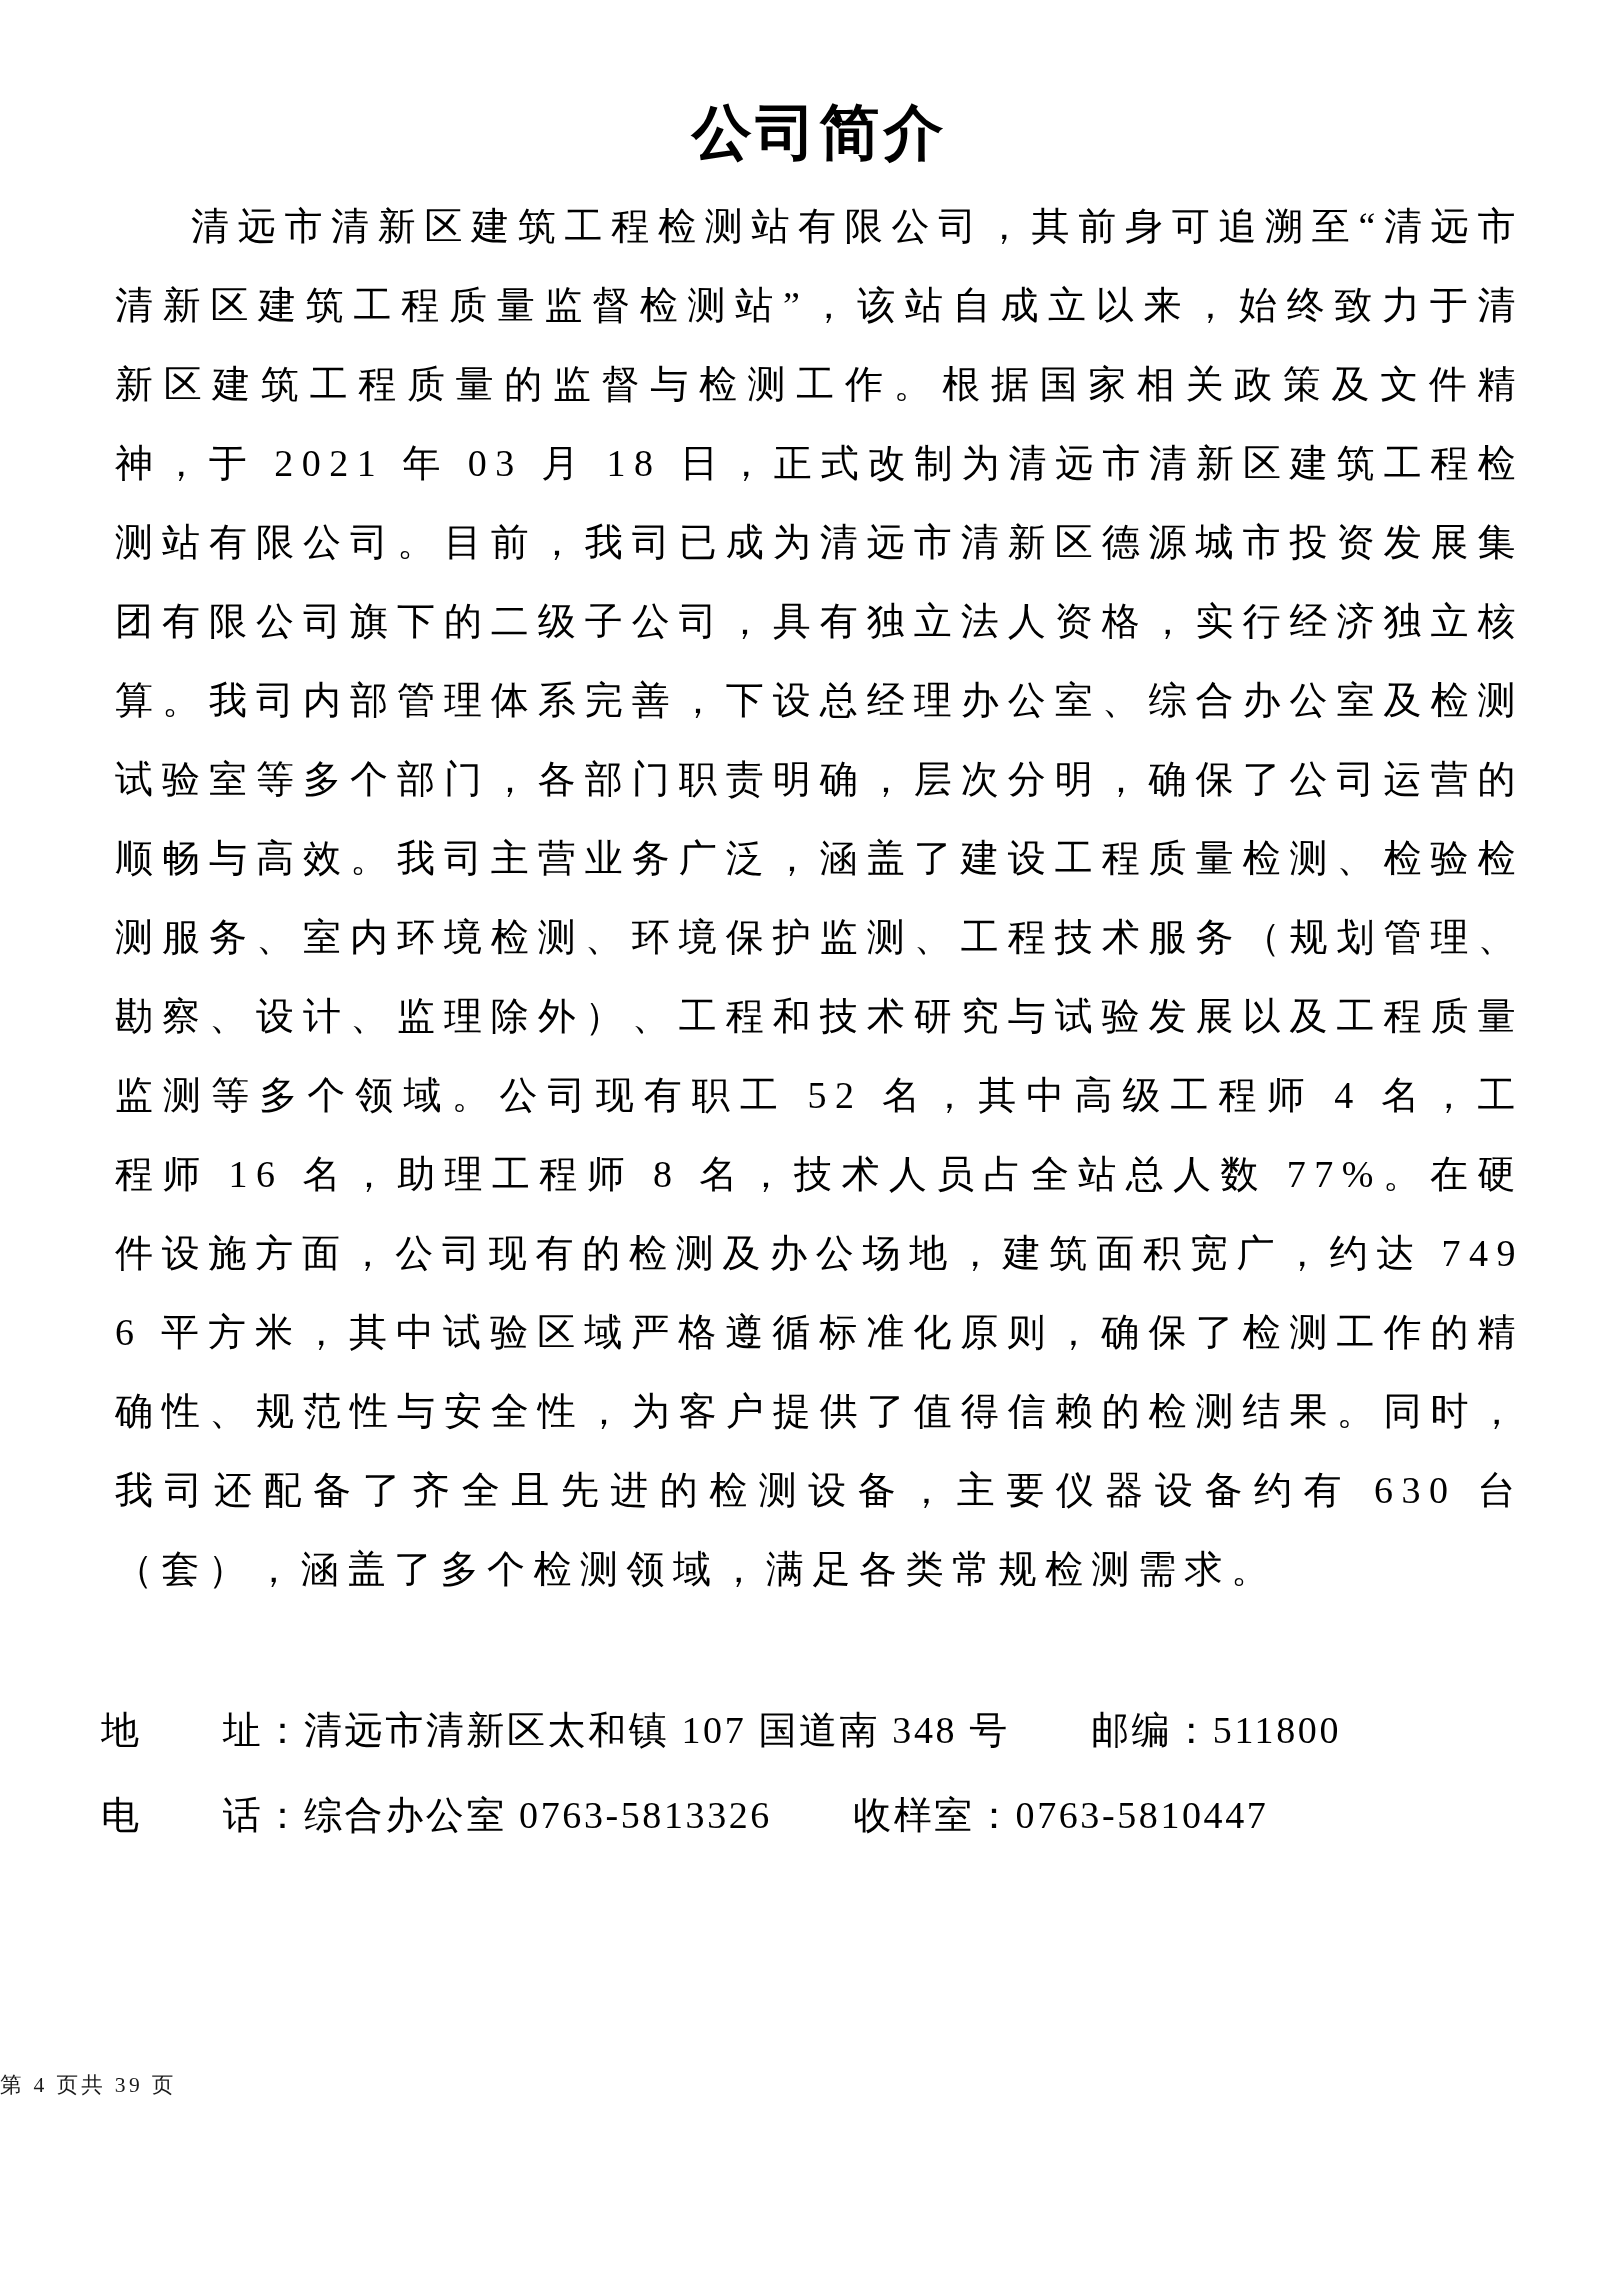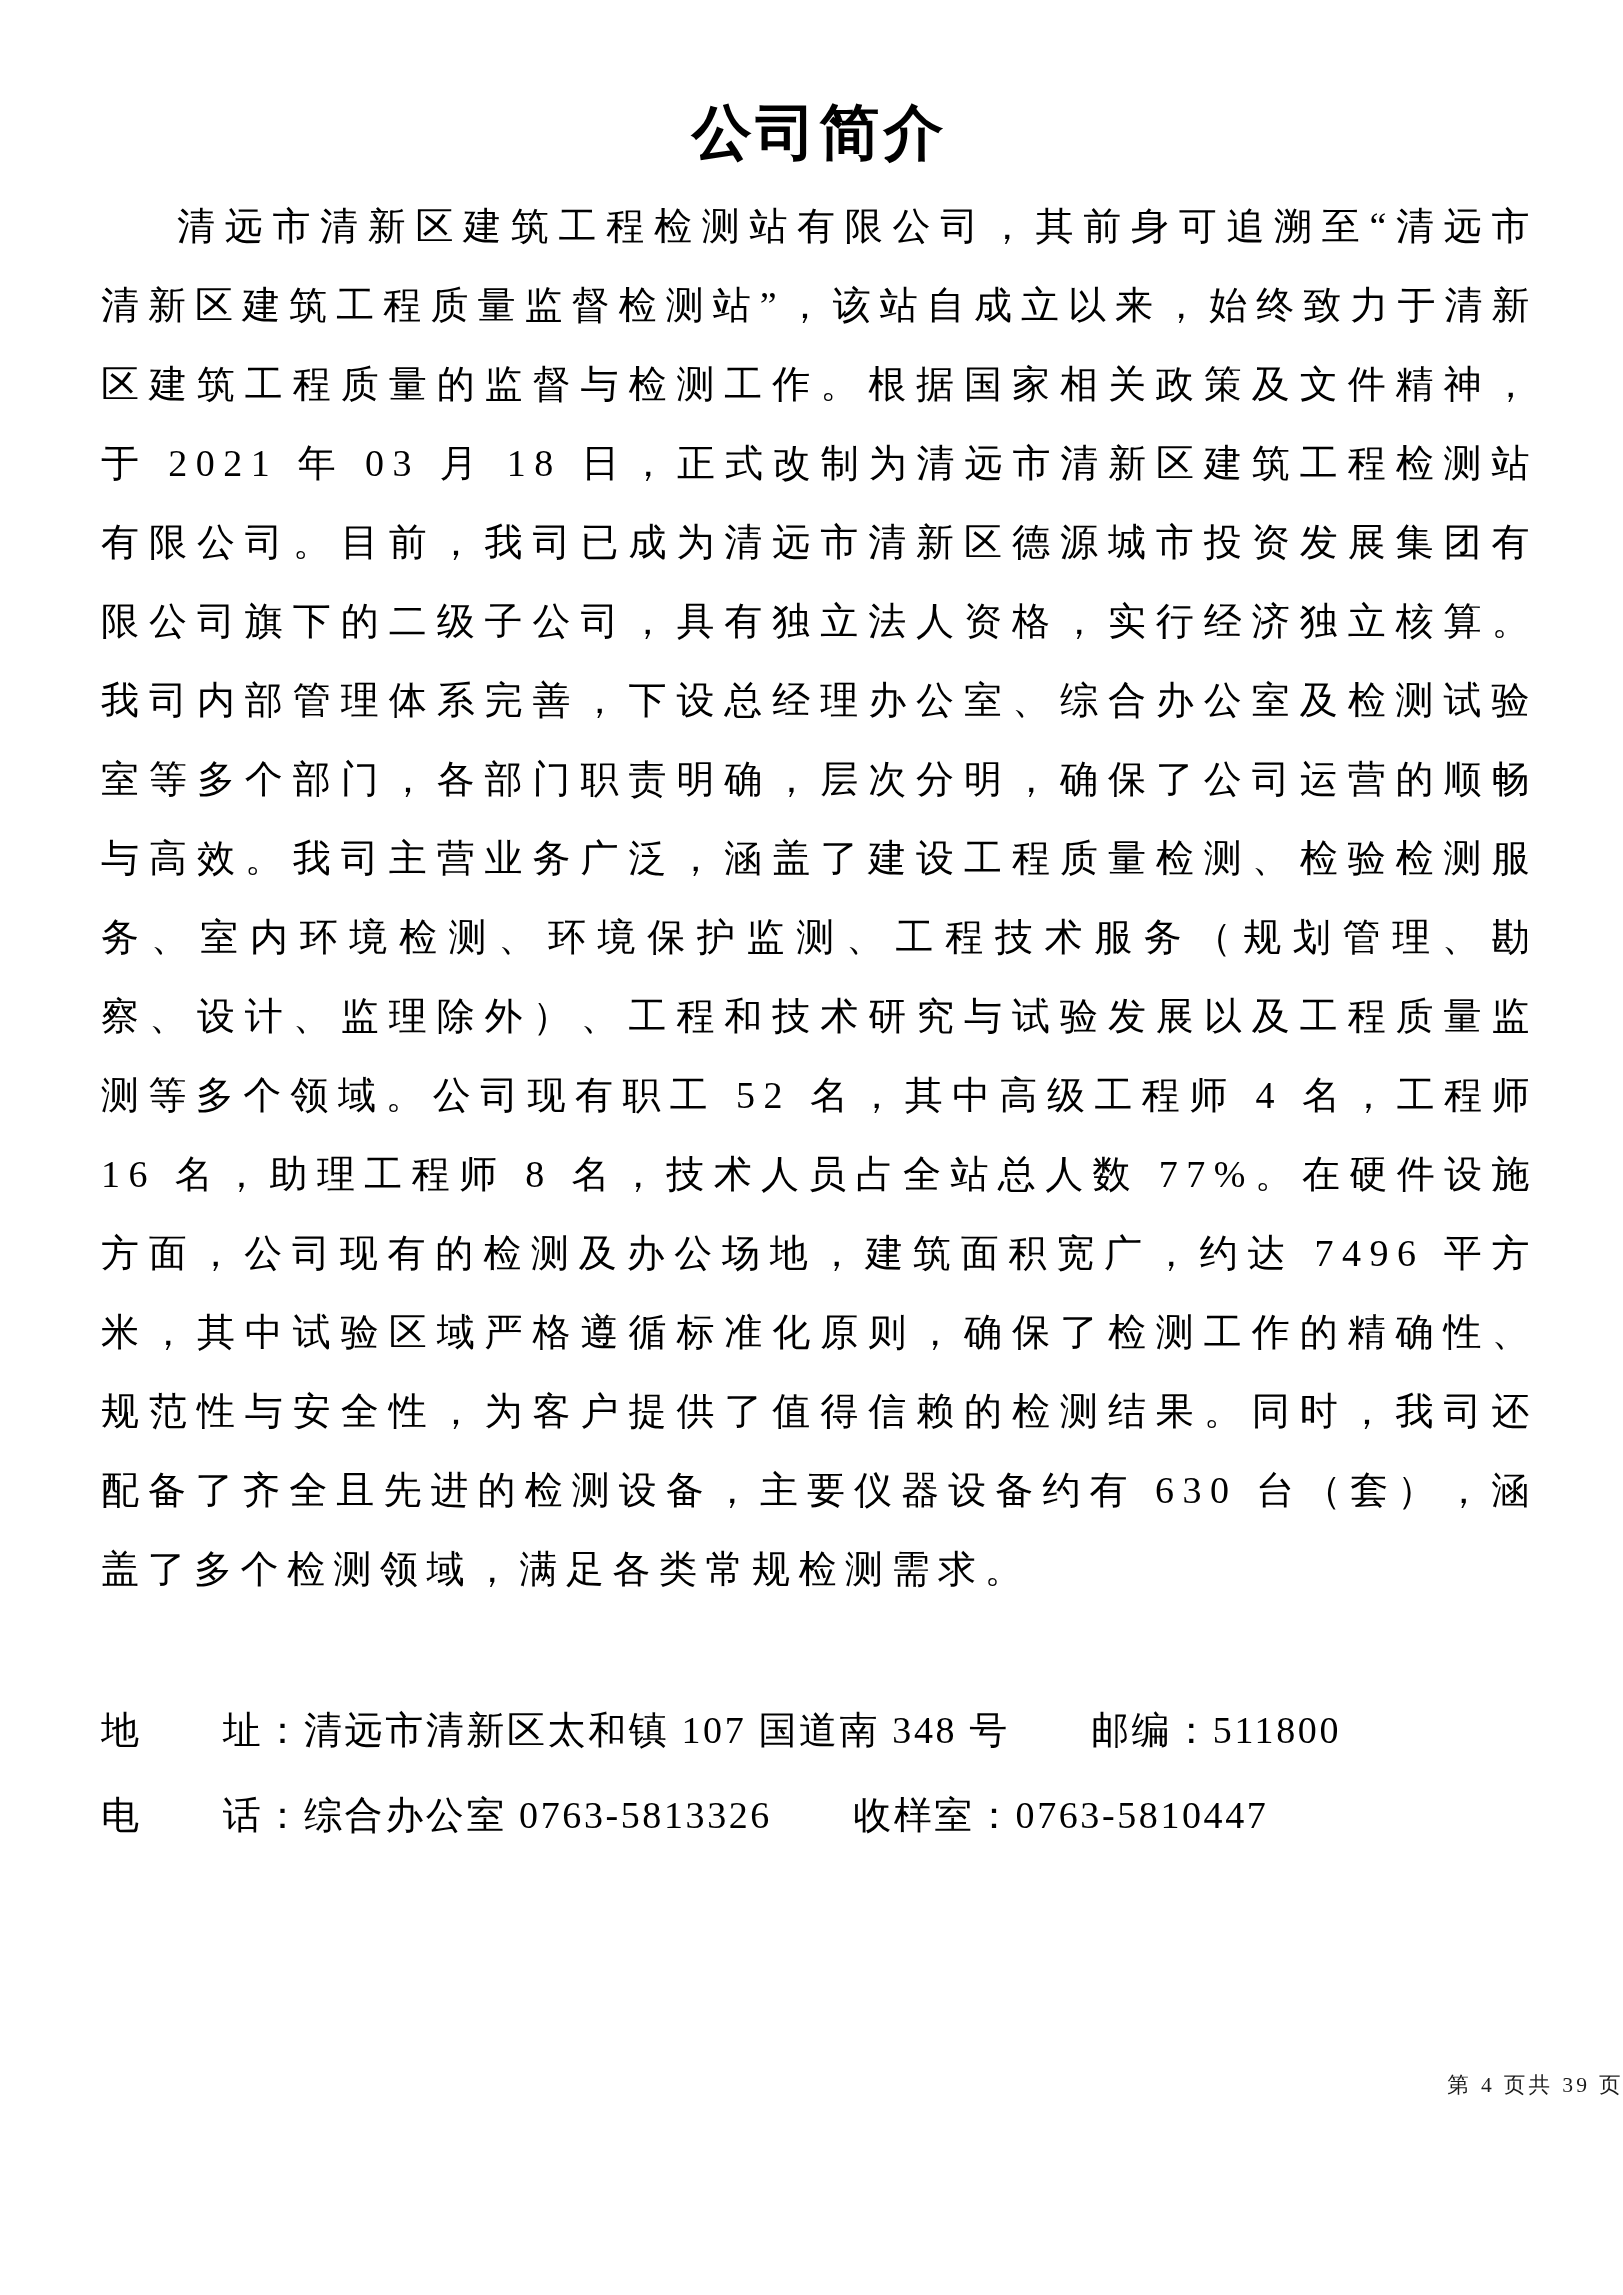--- a/index.html
+++ b/index.html
@@ -22,21 +22,21 @@
   }
   .doc-title {
     margin: 0 0 18.3px 0;
     font-size: 60px;
     line-height: 1.2;
     font-weight: 700;
     text-align: center;
     letter-spacing: 3.9px;
   }
   .doc-body p.para {
-    margin: 0;
+    margin: 14px;
     font-size: 38px;
     line-height: 79px;
     letter-spacing: 8.5px;
     text-align: justify;
     text-indent: 2em;
     word-break: break-all;
   }
   .contact {
     margin-top: 79px;
     font-size: 38px;
@@ -45,21 +45,21 @@
   }
   .contact .contact-line {
     margin: 0;
     white-space: pre-wrap;
   }
   .page-footer {
     position: absolute;
     left: 0;
     bottom: 196px;
     width: 100%;
-    text-align: right;
+    text-align: left;
     font-size: 21.6px;
     letter-spacing: 3.3px;
     color: #1a1a1a;
     margin-top: 12px;
   }
 </style>
 </head>
 <body>
 
 <div class="page">

